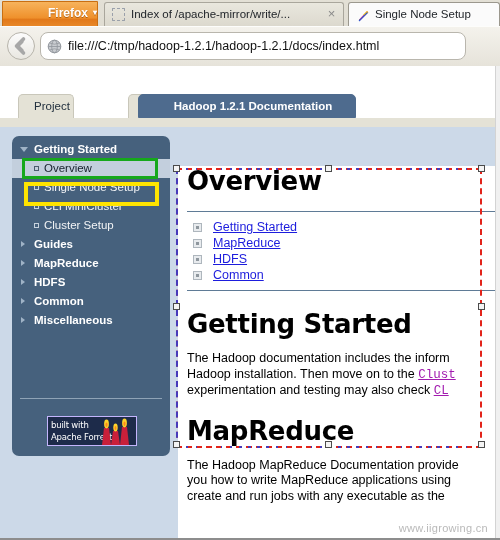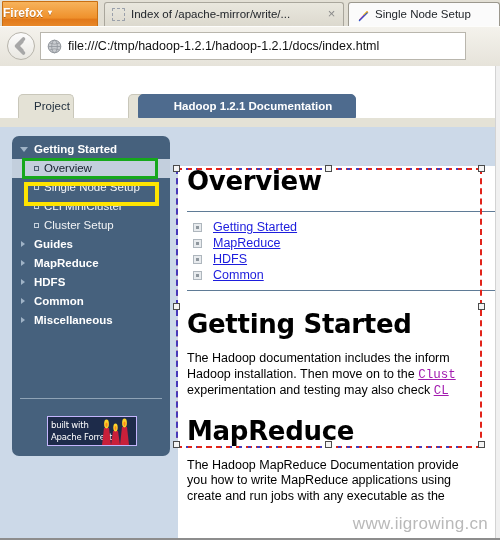--- a/index.html
+++ b/index.html
@@ -38,21 +38,21 @@
   .ff-button {
     position: absolute; left: 2px; top: 1px;
     width: 96px; height: 37px;
     background: linear-gradient(to bottom,#f5a council 0%,#e07b1f 100%);
     background: linear-gradient(to bottom,#f7b35c 0%,#ef912c 45%,#e2791a 50%,#f0a040 100%);
     border: 1px solid #c96f12;
     border-radius: 0 0 3px 3px;
     color: #fff;
     font-size: 12px;
     font-weight: bold;
-    text-align: left;
+    text-align: right;
     line-height: 21px;
     text-shadow: 0 1px 0 rgba(120,55,0,.55);
     box-sizing: border-box;
     cursor: pointer;
   }
   .ff-button .caret {
     display: inline-block;
     margin-left: 5px;
     font-size: 8px;
     vertical-align: 2px;
@@ -120,21 +120,21 @@
     background: linear-gradient(to bottom,#fcfcfc,#e9e7e1);
     border: 1px solid #b7b4ab;
     box-sizing: border-box;
     cursor: pointer;
   }
   .urlbar {
     position: absolute; left: 40px; top: 5px;
     width: 426px; height: 28px;
     background: #ffffff;
     border: 1px solid #b9b6ad;
-    border-radius: 0;
+    border-radius: 8px;
     box-sizing: border-box;
     cursor: text;
   }
   .url-icon {
     position: absolute; left: 6px; top: 6px;
     width: 15px; height: 15px;
   }
   .url-text {
     position: absolute; left: 27px; top: 0;
     right: 4px; height: 26px;
@@ -382,21 +382,21 @@
     position: absolute;
     box-sizing: border-box;
     z-index: 25;
     pointer-events: none;
   }
   .hl.green { border: 3px solid #16a81c; }
   .hl.yellow { border: 4px solid #ffe400; }
 
   .watermark {
     position: absolute; right: 12px; bottom: 6px;
-    font-size: 17px;
+    font-size: 11px;
     color: #b9b9b9;
     font-family: "Liberation Sans", sans-serif;
     letter-spacing: .3px;
     z-index: 20;
   }
 
   .page-border-bottom {
     position: absolute; left: 0; bottom: 0;
     width: 500px; height: 2px;
     background: #8d8d8d;

